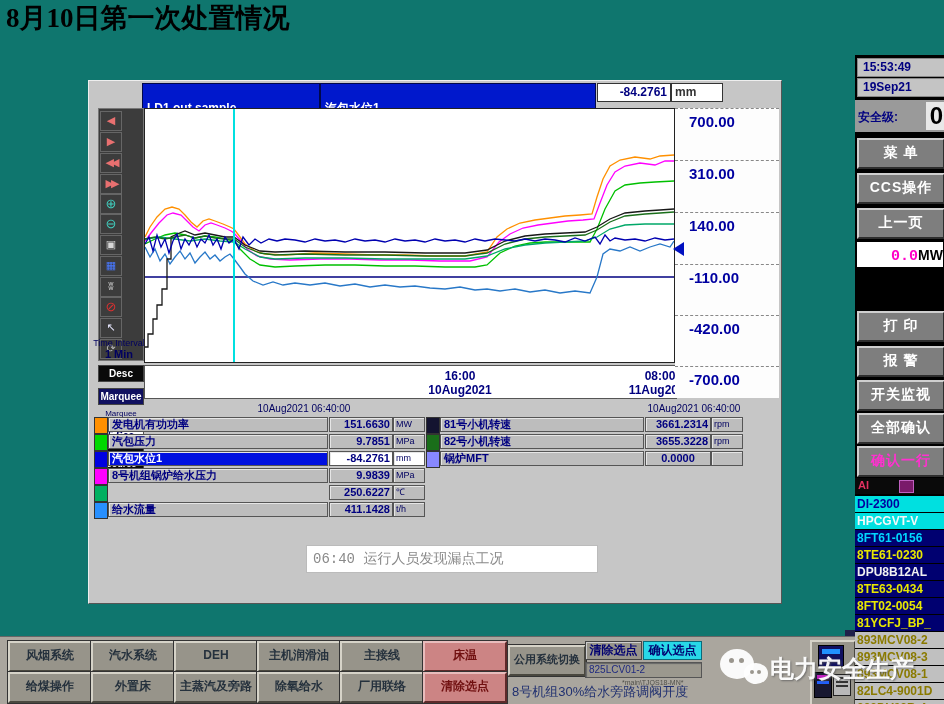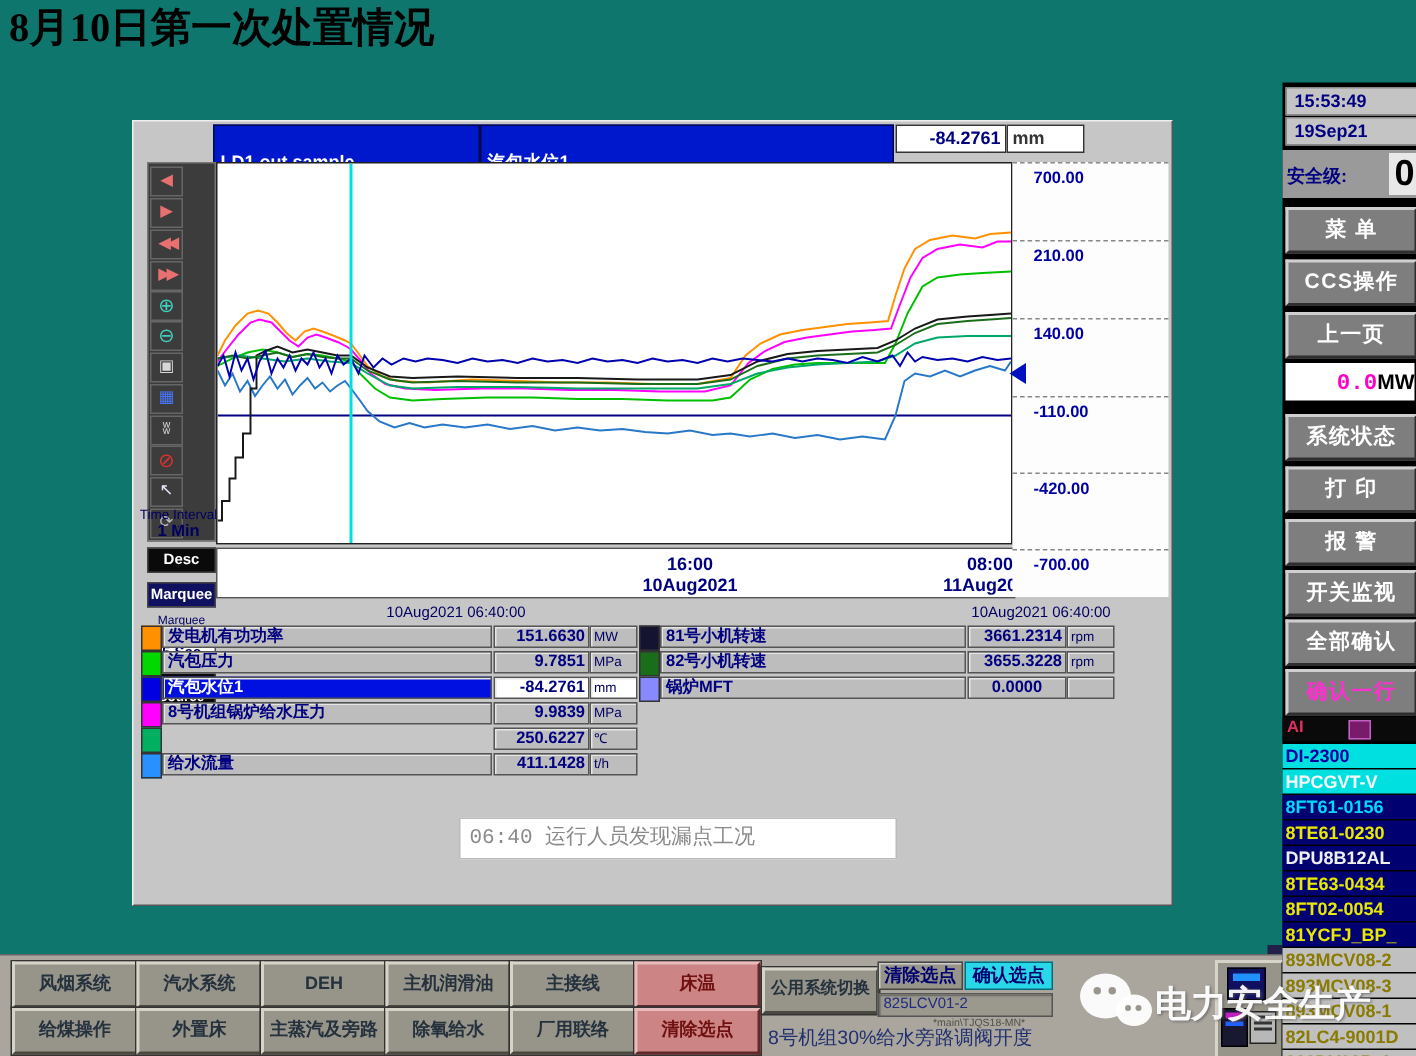--- a/index.html
+++ b/index.html
@@ -25,21 +25,21 @@
   .navybtn{background:#101060;color:#fff;border:1px solid #444;font-size:10px;font-weight:bold;text-align:center;}
   .tinylabel{font-size:8px;color:#000060;text-align:center;line-height:9px;}
   .inset{background:#fff;border:1px solid #555;box-shadow:inset 1px 1px 0 #999;}
 
   
   #plot{left:55px;top:27px;width:529px;height:253px;background:#fff;border:1px solid #222;}
   #xaxis{left:55px;top:284px;width:531px;height:32px;background:#fff;border:1px solid #555;}
   .xtick{position:absolute;top:3px;width:120px;text-align:center;font-size:12px;font-weight:bold;color:#000080;line-height:14px;}
   #yscale{left:586px;top:27px;width:104px;height:290px;background:#fdfdfd;}
   .ytickline{position:absolute;left:0;width:100%;border-top:1px dashed #888;height:0;}
-  .yticklabel{position:absolute;left:14px;font-size:11px;font-weight:bold;color:#0000a0;}
+  .yticklabel{position:absolute;left:14px;font-size:15px;font-weight:bold;color:#0000a0;}
   #marker{position:absolute;left:-2px;width:0;height:0;border-top:7px solid transparent;border-bottom:7px solid transparent;border-right:11px solid #0010c0;}
 
   
   .theader{position:absolute;font-size:10px;color:#000060;width:220px;text-align:center;}
   .trow{position:absolute;height:15px;}
   .swatch{position:absolute;left:0;top:0;width:12px;height:15px;border:1px solid #333;}
   .lbl{position:absolute;left:14px;top:0;height:13px;background:#bdbdbd;border:1px solid #555;
        box-shadow:inset 1px 1px 0 #e6e6e6;font-size:11px;font-weight:bold;color:#000080;padding:0 3px;line-height:13px;white-space:nowrap;overflow:hidden;}
   .val{position:absolute;top:0;height:13px;background:#bdbdbd;border:1px solid #555;box-shadow:inset 1px 1px 0 #e6e6e6;
        font-size:11px;font-weight:bold;color:#000080;text-align:right;padding:0 2px;line-height:13px;}
@@ -137,21 +137,21 @@
       <div class="xtick" style="left:455px;">
         <div>08:00</div>
         <div>11Aug2021</div>
       </div>
     </div>
 
     <div class="abs" id="yscale">
       <div class="ytickline" style="top:0px;"></div>
         <div class="yticklabel" style="top:5px;">700.00</div>
       <div class="ytickline" style="top:52px;"></div>
-        <div class="yticklabel" style="top:57px;">210.00</div>
+        <div class="yticklabel" style="top:57px;">310.00</div>
       <div class="ytickline" style="top:104px;"></div>
         <div class="yticklabel" style="top:109px;">140.00</div>
       <div class="ytickline" style="top:156px;"></div>
         <div class="yticklabel" style="top:161px;">-110.00</div>
       <div class="ytickline" style="top:207px;"></div>
         <div class="yticklabel" style="top:212px;">-420.00</div>
       <div class="ytickline" style="top:258px;"></div>
         <div class="yticklabel" style="top:263px;">-700.00</div>
       <div id="marker" style="top:134px;"></div>
     </div>
@@ -223,21 +223,20 @@
     <div class="abs" style="left:0;top:45px;width:89px;height:32px;background:#9a9a9a;">
       <span style="position:absolute;left:3px;top:9px;font-size:12px;font-weight:bold;color:#000080;">安全级:</span>
       <span style="position:absolute;right:-3px;top:2px;font-size:24px;font-weight:bold;color:#000;background:#e8e8e8;padding:0 4px;">0</span>
     </div>
     <div class="sbtn" style="top:83px;">菜 单</div>
     <div class="sbtn" style="top:118px;">CCS操作</div>
     <div class="sbtn" style="top:153px;">上一页</div>
     <div class="abs" style="left:2px;top:187px;width:86px;height:25px;background:#fff;text-align:right;line-height:25px;">
       <span style="color:#ff00c8;font-size:15px;font-weight:bold;font-family:'Liberation Mono',monospace;">0.0</span><span style="color:#000;font-size:14px;font-weight:bold;">MW</span>
     </div>
-    <div class="sbtn" style="top:221px;">系统状态</div>
     <div class="sbtn" style="top:256px;">打 印</div>
     <div class="sbtn" style="top:291px;">报 警</div>
     <div class="sbtn" style="top:325px;">开关监视</div>
     <div class="sbtn" style="top:358px;">全部确认</div>
     <div class="sbtn" style="top:391px;color:#ff30d0;">确认一行</div>
     <div class="abs" style="left:0;top:423px;width:89px;height:16px;background:#0a0a0a;">
       <span style="position:absolute;left:3px;top:1px;font-size:11px;font-weight:bold;color:#e03060;">AI</span>
       <span style="position:absolute;left:44px;top:2px;width:13px;height:11px;background:#7a1a6a;border:1px solid #c060c0;"></span>
     </div>
     <div class="code c-cyan" style="top:441px;">DI-2300</div>

